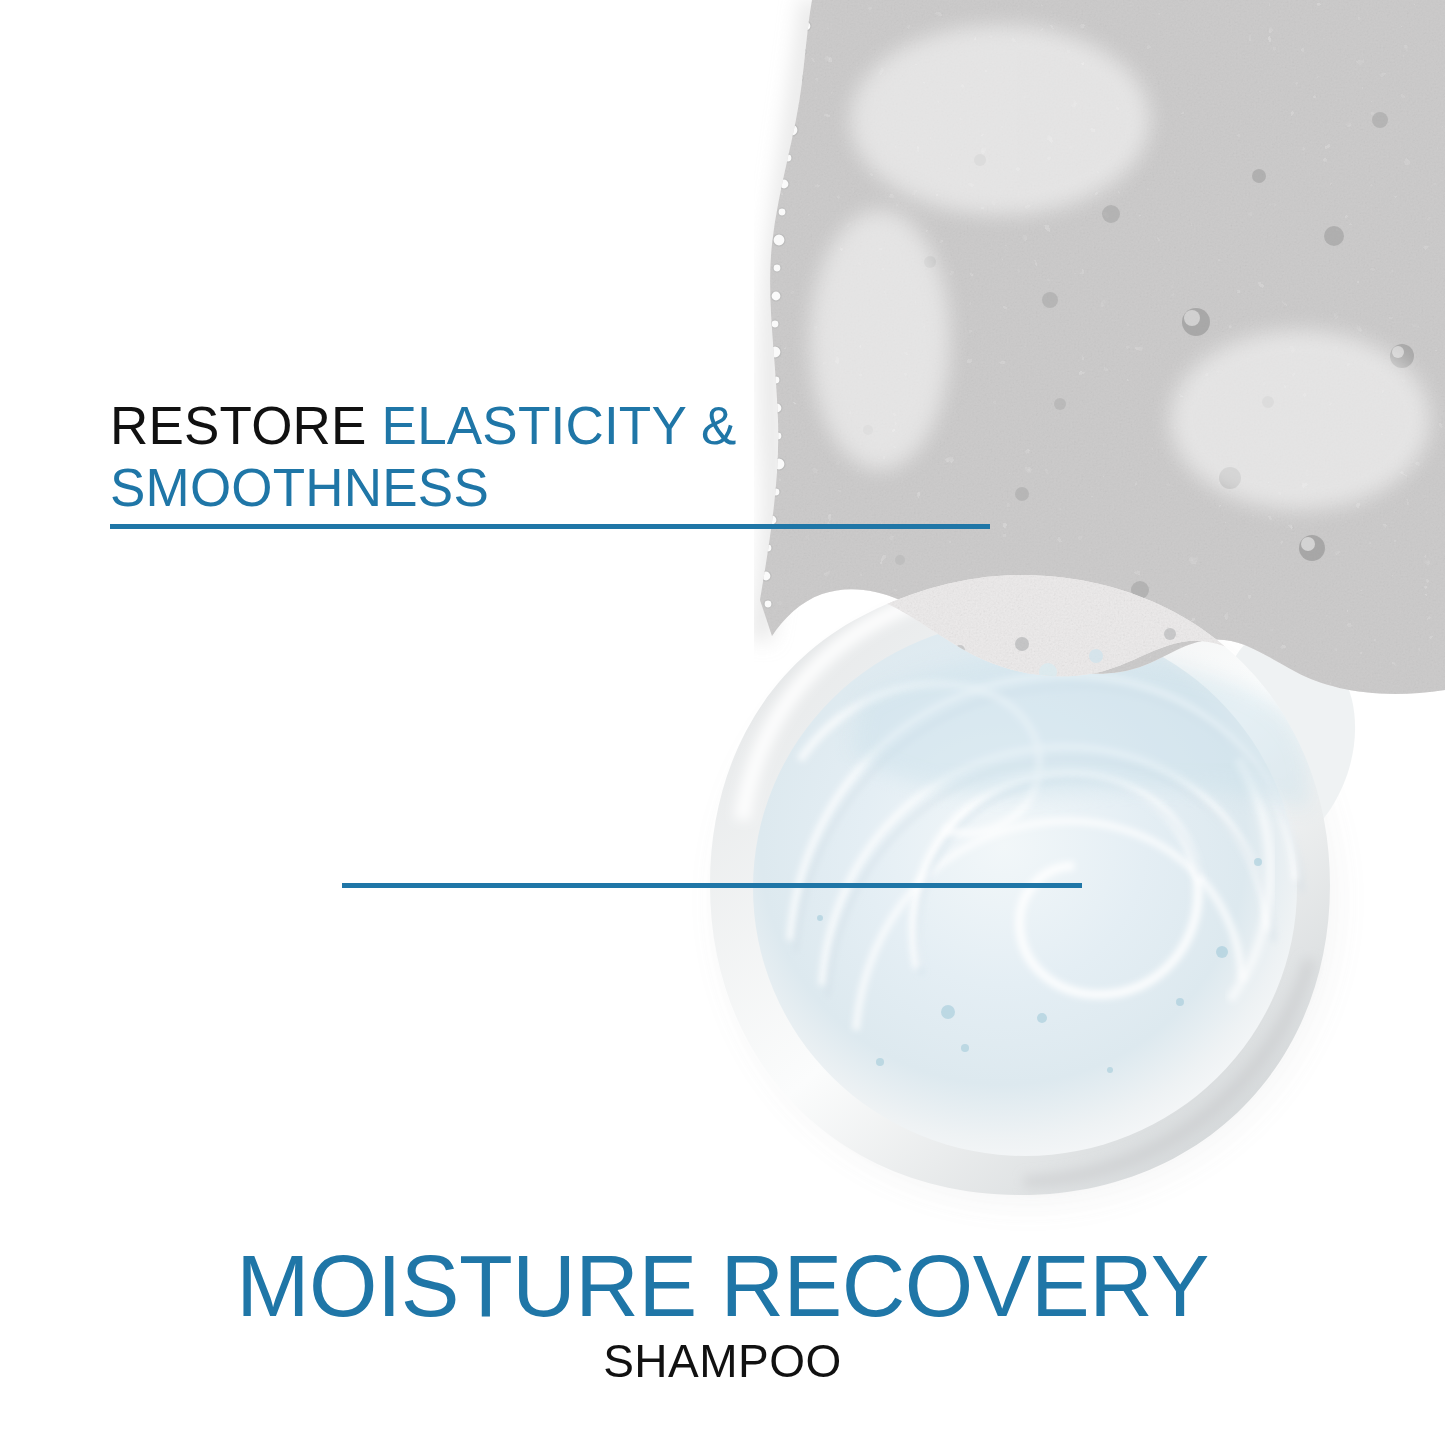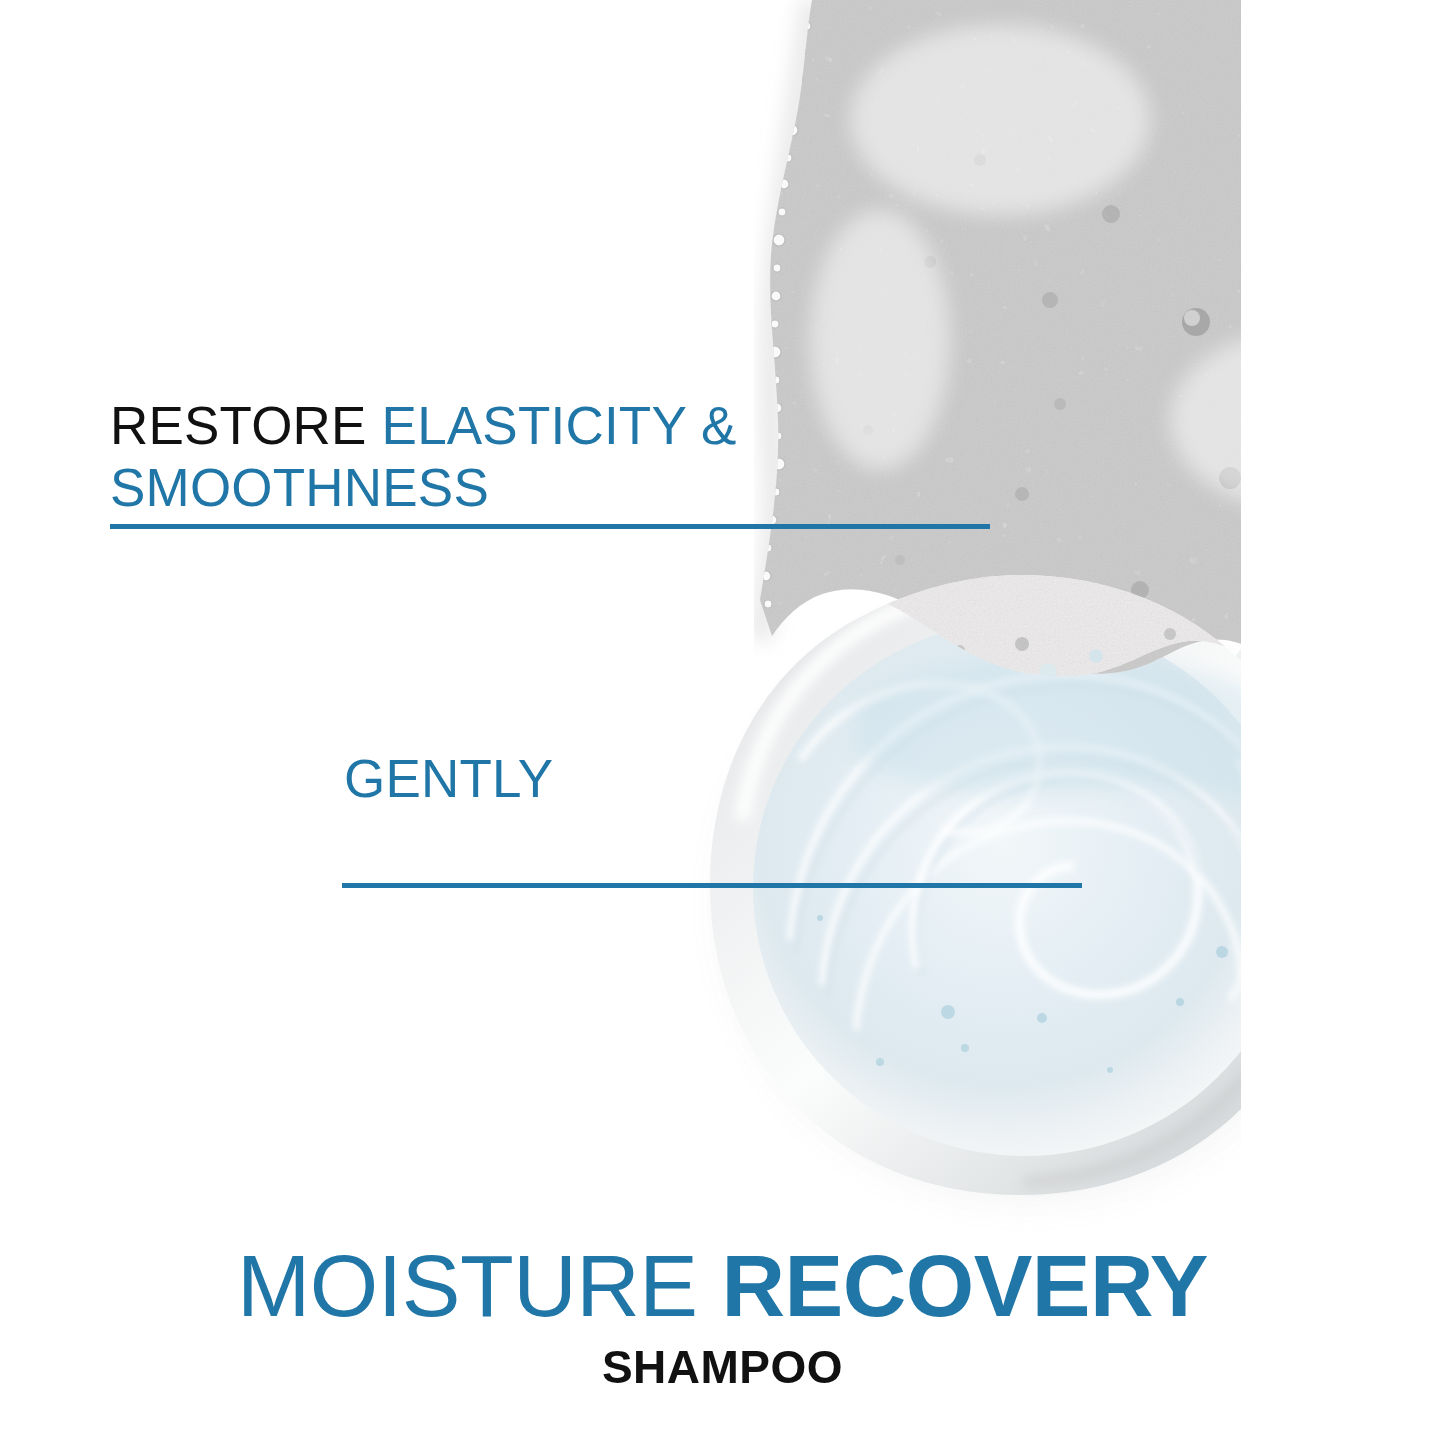--- a/index.html
+++ b/index.html
@@ -6,21 +6,21 @@
   html, body {
     margin: 0;
     padding: 0;
     background: #ffffff;
   }
   body {
     font-family: "Liberation Sans", sans-serif;
   }
   #stage {
     position: relative;
-    width: 1241px;
+    width: 1445px;
     height: 1445px;
     background: #ffffff;
     overflow: hidden;
   }
 
   
   #product-visual {
     position: absolute;
     inset: 0;
     width: 1445px;
@@ -78,28 +78,27 @@
     text-align: center;
   }
   #product-name {
     font-size: 88px;
     line-height: 96px;
     letter-spacing: -0.5px;
     color: #1f76a7;
     white-space: nowrap;
   }
   #product-name .word-strong { font-weight: 400; }
-  #product-name .word-light  { font-weight: 700; }
+  #product-name .word-light  { font-weight: 400; }
 
   #product-subname {
-    margin-top: 6px;
     font-size: 46px;
     line-height: 54px;
     letter-spacing: 0.5px;
-    font-weight: 700;
+    font-weight: 400;
     color: #111111;
   }
 </style>
 </head>
 <body>
 
 <div id="stage">
 
   <svg id="product-visual" viewBox="0 0 1445 1445" aria-hidden="true">
     <defs>
@@ -398,21 +397,20 @@
     </g>
   </svg>
 
   <div class="callout" id="callout-restore">
     <span class="callout-line1"><span class="ink-dark">RESTORE </span><span class="ink-blue">ELASTICITY &amp;</span></span>
     <span class="callout-line2 ink-blue">SMOOTHNESS</span>
   </div>
   <div class="rule" id="rule-restore"></div>
 
   <div class="callout" id="callout-gently">
-    <span class="callout-line1 ink-blue">GENTLY</span>
   </div>
   <div class="rule" id="rule-gently"></div>
 
   <div id="product-name-block">
     <div id="product-name"><span class="word-strong">MOISTURE</span><span class="word-light"> RECOVERY</span></div>
     <div id="product-subname">SHAMPOO</div>
   </div>
 
 </div>
 

